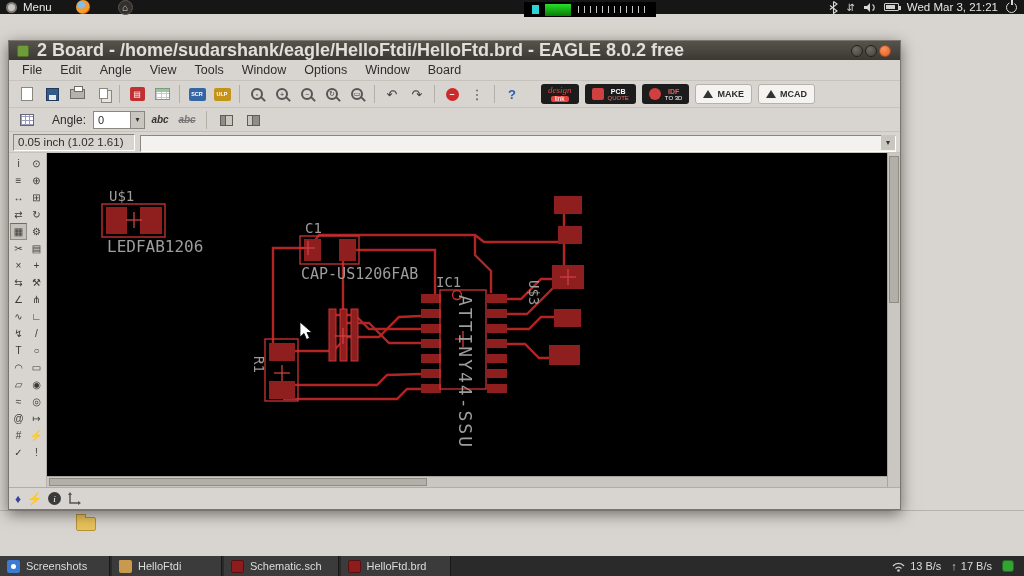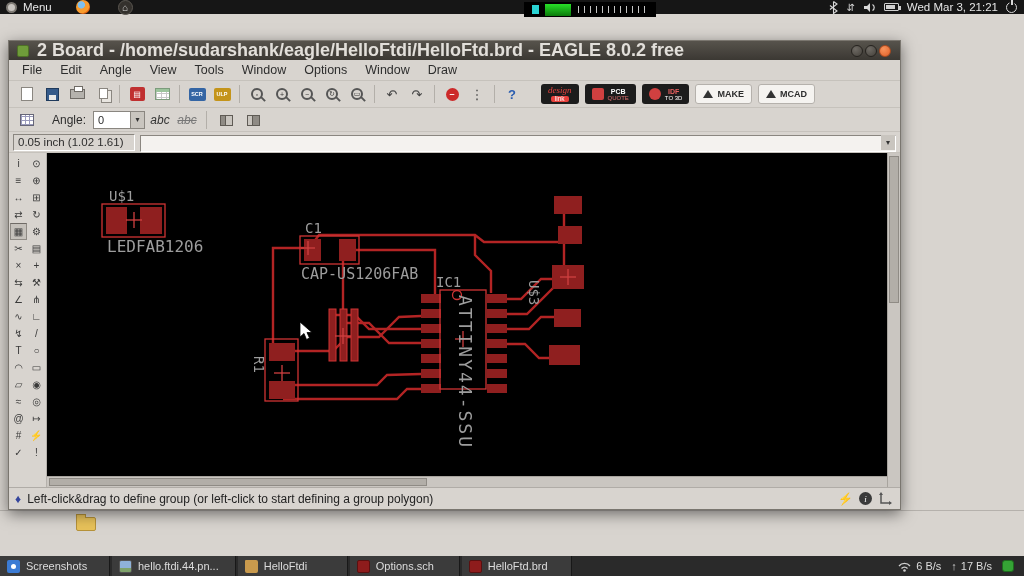--- a/index.html
+++ b/index.html
@@ -110,21 +110,21 @@
               border-bottom:1px solid #c6c2bc; gap:3px; font-size:12px; color:#2d2d2d; }
   .ic-grid { width:14px; height:12px; border:1px solid #667; background-color:#fff;
              background-image:repeating-linear-gradient(90deg,#99b 0 1px,transparent 1px 4px),
              repeating-linear-gradient(0deg,#99b 0 1px,transparent 1px 4px); }
   .plabel { margin:0 4px 0 10px; }
   .combo { width:52px; height:18px; background:#fff; border:1px solid #8a8680; display:flex;
            align-items:center; font-size:11px; }
   .combo .cval { flex:1; padding-left:4px; }
   .combo-arrow { width:14px; height:100%; background:#c9c5bf; border-left:1px solid #8a8680;
                  display:flex; align-items:center; justify-content:center; font-size:8px; color:#333; }
-  .ic-abc { font-size:12px; font-style:italic; color:#333; }
+  .ic-abc { font-size:10px; font-style:italic; color:#333;font-weight:bold; }
   .ic-abc.strike { text-decoration:line-through; color:#777; }
   .ic-pair { width:15px; height:13px; position:relative; }
   .ic-pair::before { content:""; position:absolute; left:1px; top:2px; width:6px; height:9px;
                      background:#8f8b85; border:1px solid #5f5b55; }
   .ic-pair::after { content:""; position:absolute; right:1px; top:2px; width:6px; height:9px;
                     background:#c9c5bf; border:1px solid #5f5b55; }
   .ic-pair.alt::before { background:#c9c5bf; }
   .ic-pair.alt::after { background:#8f8b85; }
 
   .coordbar { height:21px; flex:0 0 auto; display:flex; align-items:center; padding:0 4px;
@@ -241,21 +241,21 @@
 
     <div class="menubar">
         <span class="menu-item">File</span>
         <span class="menu-item">Edit</span>
         <span class="menu-item">Angle</span>
         <span class="menu-item">View</span>
         <span class="menu-item">Tools</span>
         <span class="menu-item">Window</span>
         <span class="menu-item">Options</span>
         <span class="menu-item">Window</span>
-        <span class="menu-item">Draw</span>
+        <span class="menu-item">Board</span>
       </div>
 
     <div class="toolbar1">
       <span class="ticons" style="display:flex;align-items:center;gap:1px;">
           <button class="tbtn">
             <span class="icg ic-page"></span>
           </button>
           <button class="tbtn">
             <span class="icg ic-save"></span>
           </button>
@@ -512,62 +512,57 @@
         </div>
       </div>
 
       <div class="vscroll">
         <div class="vthumb"></div>
       </div>
     </div>
 
     <div class="statusbar">
       <span class="st-diamond">♦</span>
-      <span class="st-text">Left-click&amp;drag to define group (or left-click to start defining a group polygon)</span>
       <span class="st-bolt">⚡</span>
       <span class="st-info">i</span>
       <svg width="14" height="14">
         <path d="M3,2 L3,11 L13,11" fill="none" stroke="#555" stroke-width="1.5"></path>
         <path d="M1,3 L3,0 L5,3 Z" fill="#555"></path>
         <path d="M11,9 L14,11 L11,13 Z" fill="#555"></path>
       </svg>
     </div>
   </div>
 
   <div class="taskbar">
     <div class="titems">
         <div class="titem">
           <span class="tb-ico tb-screenshot"></span>
           <span class="tlabel">Screenshots</span>
         </div>
         <div class="titem">
-          <span class="tb-ico tb-image"></span>
-          <span class="tlabel">hello.ftdi.44.pn...</span>
-        </div>
-        <div class="titem">
           <span class="tb-ico tb-folder"></span>
           <span class="tlabel">HelloFtdi</span>
         </div>
         <div class="titem">
           <span class="tb-ico tb-eagle"></span>
-          <span class="tlabel">Options.sch</span>
+          <span class="tlabel">Schematic.sch</span>
         </div>
         <div class="titem">
           <span class="tb-ico tb-eagle"></span>
           <span class="tlabel">HelloFtd.brd</span>
         </div>
       </div>
     <div class="t-right">
       <span class="net">
         <svg width="15" height="11">
           <path d="M2,5 a7,7 0 0 1 11,0" stroke="#cfcfcf" fill="none" stroke-width="1.3"></path>
           <path d="M4.5,7.5 a4,4 0 0 1 6,0" stroke="#cfcfcf" fill="none" stroke-width="1.3"></path>
           <circle cx="7.5" cy="9.5" r="1.3" fill="#cfcfcf"></circle>
         </svg>
-        <span>6 B/s</span>
+        <span>13 B/s</span>
       </span>
       <span class="net">
         <span class="uparrow">↑</span>
         <span>17 B/s</span>
       </span>
       <span class="tray-green"></span>
     </div>
   </div>
 
 </div>

